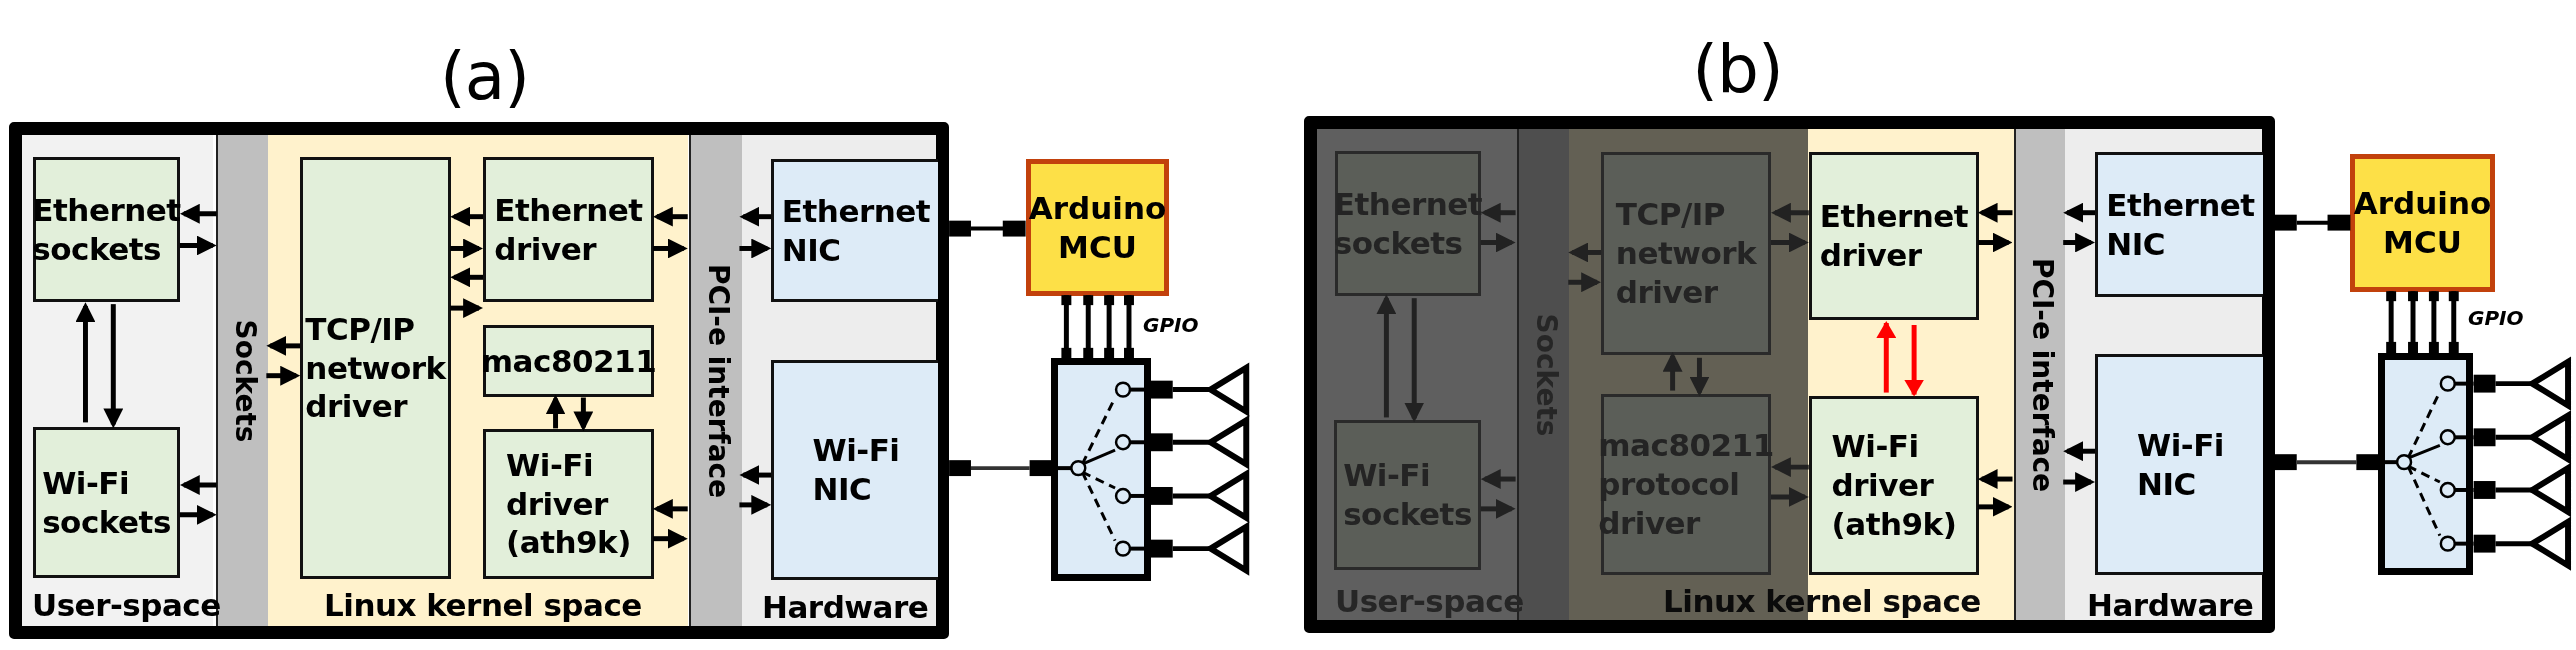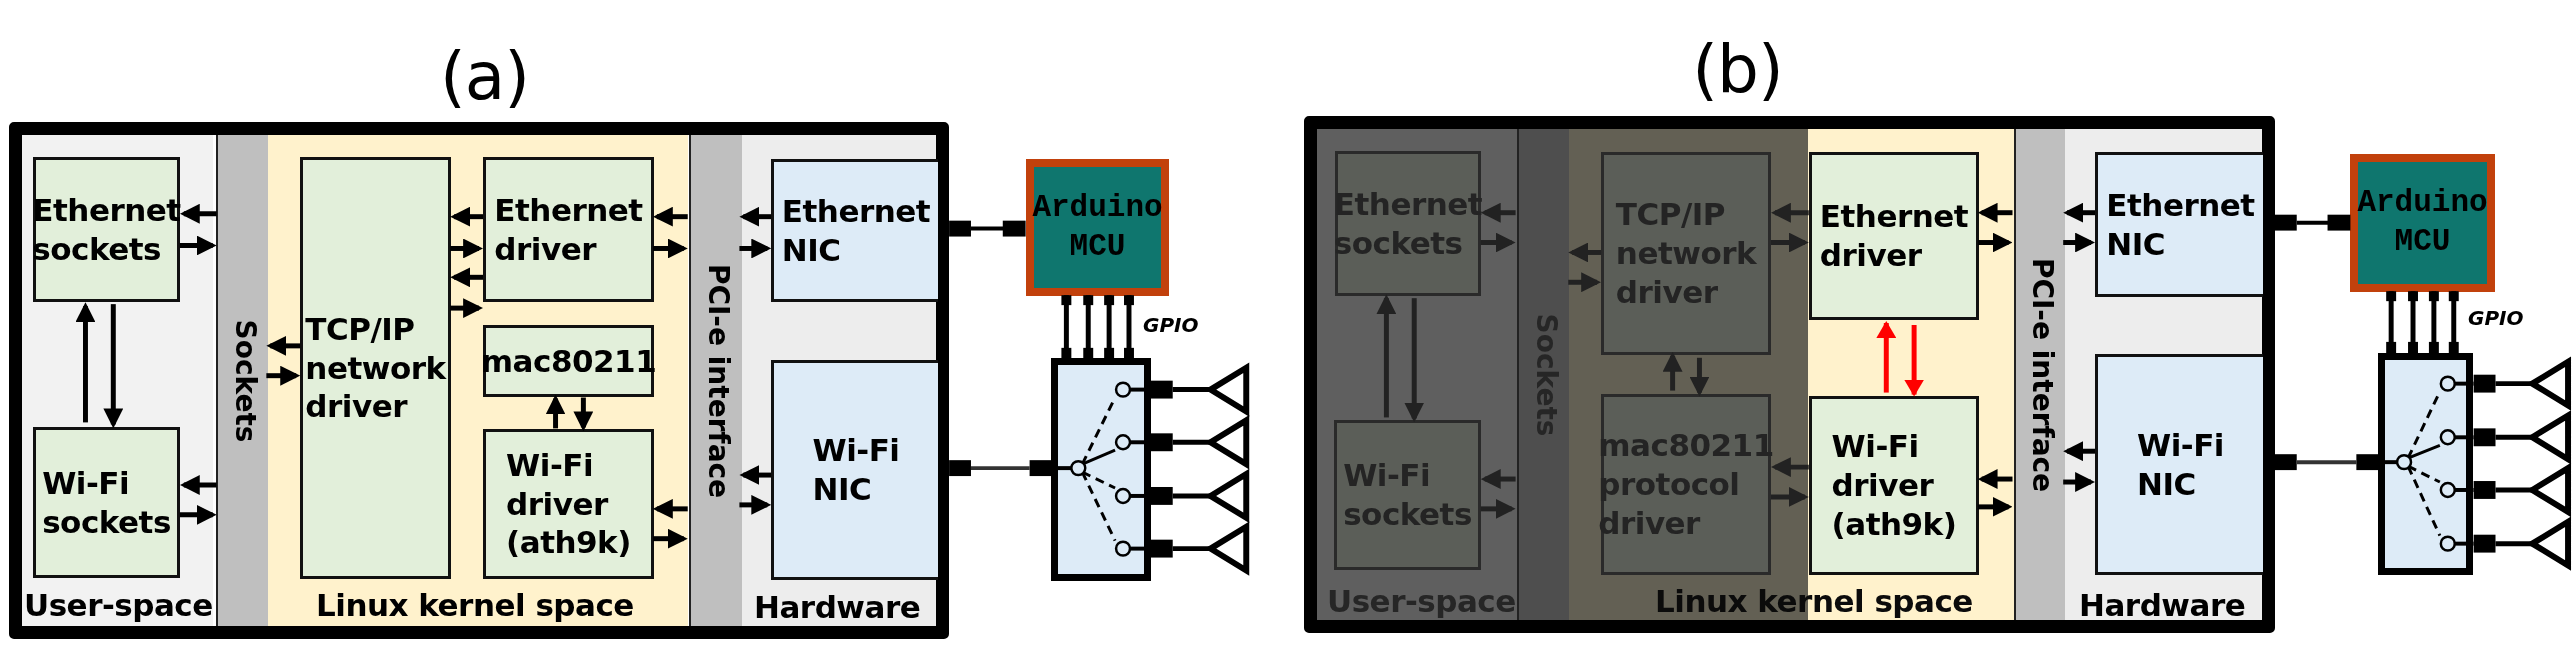--- a/index.html
+++ b/index.html
@@ -9,23 +9,23 @@
   .title { font-size:66px; font-weight:normal; text-align:center; line-height:1; letter-spacing:-1px; }
   .frame { border:13px solid #000; border-radius:5px; }
   .region { position:absolute; top:0; bottom:0; }
   .bar { position:absolute; top:0; bottom:0; border-left:2px solid #222; border-right:2px solid #222; }
   .vlabel { position:absolute; left:50%; top:50%; white-space:nowrap; font-size:28px; transform:translate(-50%,-50%) rotate(90deg); }
   .box { border:3px solid #111; display:flex; align-items:center; justify-content:center; 
     font-size:31px; line-height:1.25; letter-spacing:-0.5px; white-space:pre-line; }
   .green { background:#e2efda; }
   .blue { background:#ddebf7; }
   .dbox { background:#5b5e58; border-color:#2a2a2a; color:#242424; }
-  .reglabel { position:absolute; font-size:31px; letter-spacing:-0.5px; white-space:nowrap; }
-  .mcu { border:8px solid #c2410c; display:flex; align-items:center; justify-content:center; text-align:center;
-    font-size:31px; line-height:1.25; white-space:pre-line; background:#0f766e;font-family:Liberation Mono, monospace; }
+  .reglabel { position:absolute; font-size:31px; letter-spacing:-0.5px; white-space:nowrap;margin-left:8px; }
+  .mcu { border:5px solid #c2410c; display:flex; align-items:center; justify-content:center; text-align:center;
+    font-size:31px; line-height:1.25; white-space:pre-line; background:#fde047; }
   .switch { border:7px solid #000; background:#ddebf7; }
   .gpio { font-size:20px; font-style:italic; }
   svg.overlay { position:absolute; left:0; top:0; }
 </style>
 </head>
 <body>
 
 <div id="canvas">
 
   <div class="abs title" style="left:437px; top:44px; width:95px;">(a)</div>

